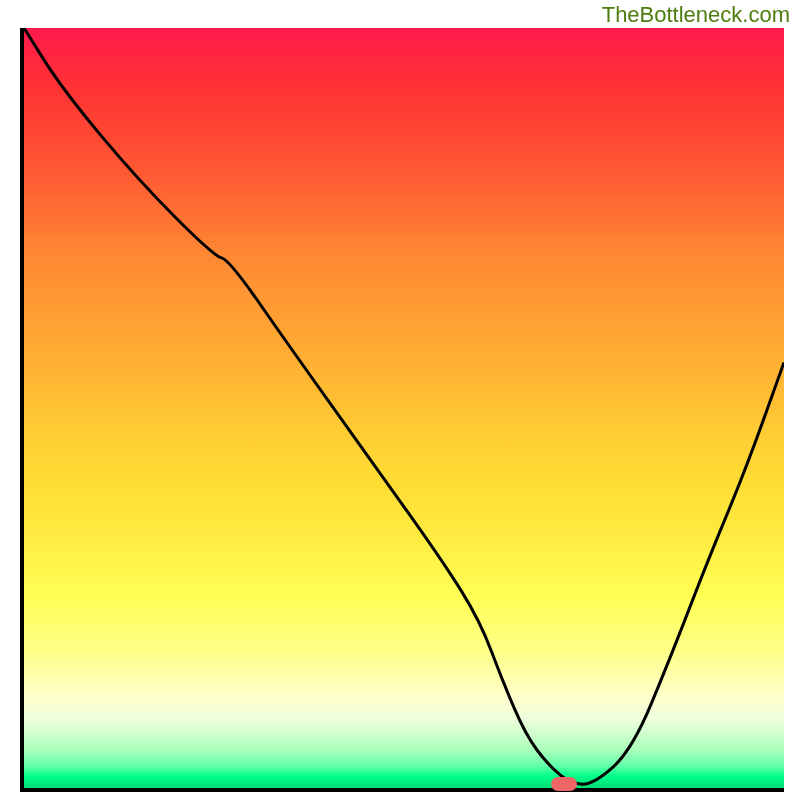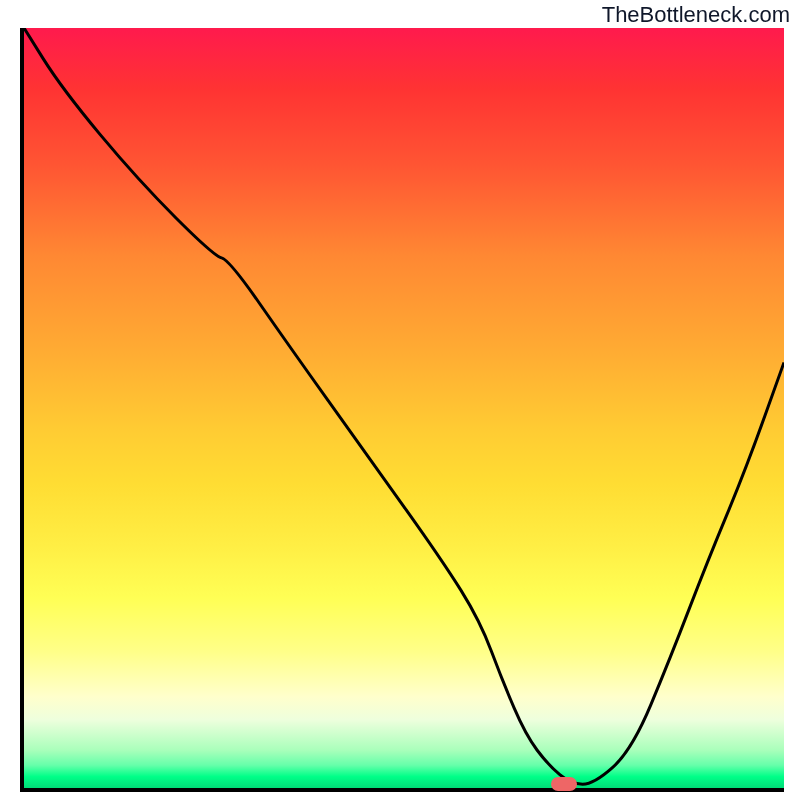--- a/index.html
+++ b/index.html
@@ -12,21 +12,21 @@
   }
   .container {
     position: relative;
     width: 800px;
     height: 800px;
   }
   .watermark {
     position: absolute;
     top: 2px;
     right: 10px;
-    color: #0f172a;
+    color: #4d7c0f;
     font-size: 22px;
     font-family: Arial, sans-serif;
     z-index: 10;
   }
   .plot-area {
     position: absolute;
     left: 20px;
     top: 28px;
     width: 760px;
     height: 760px;

